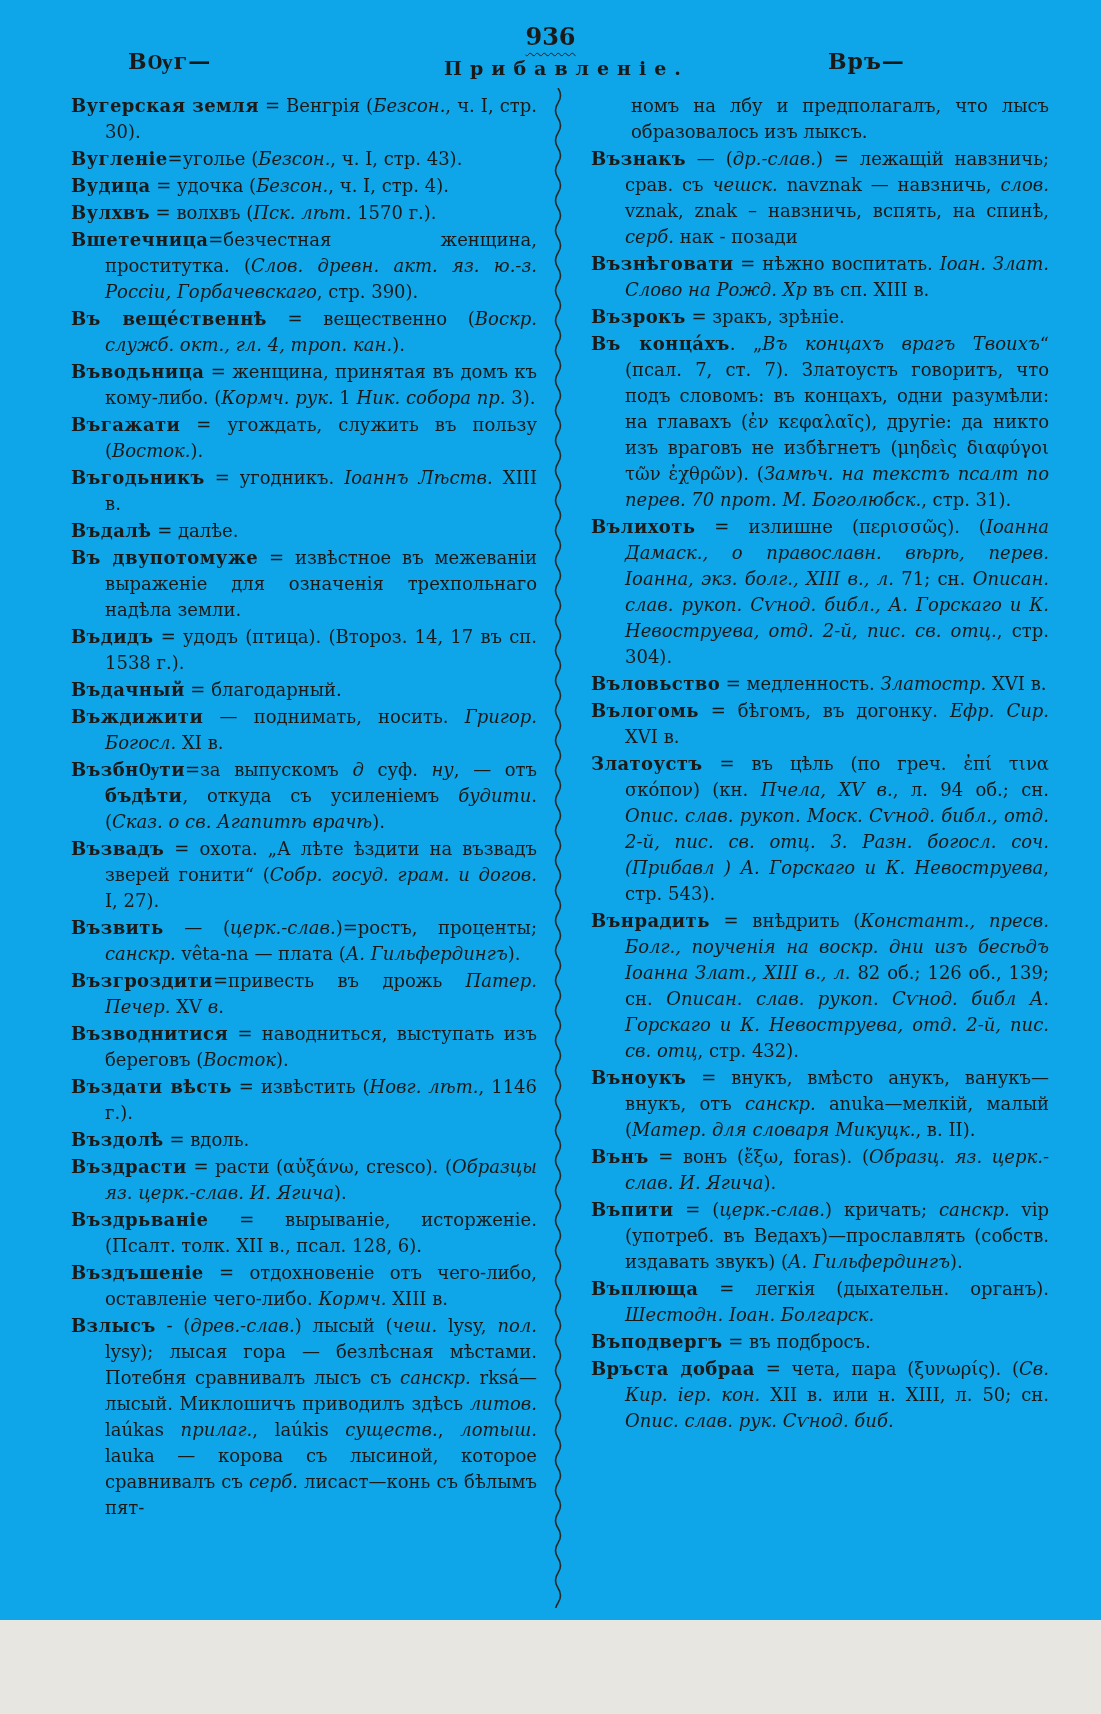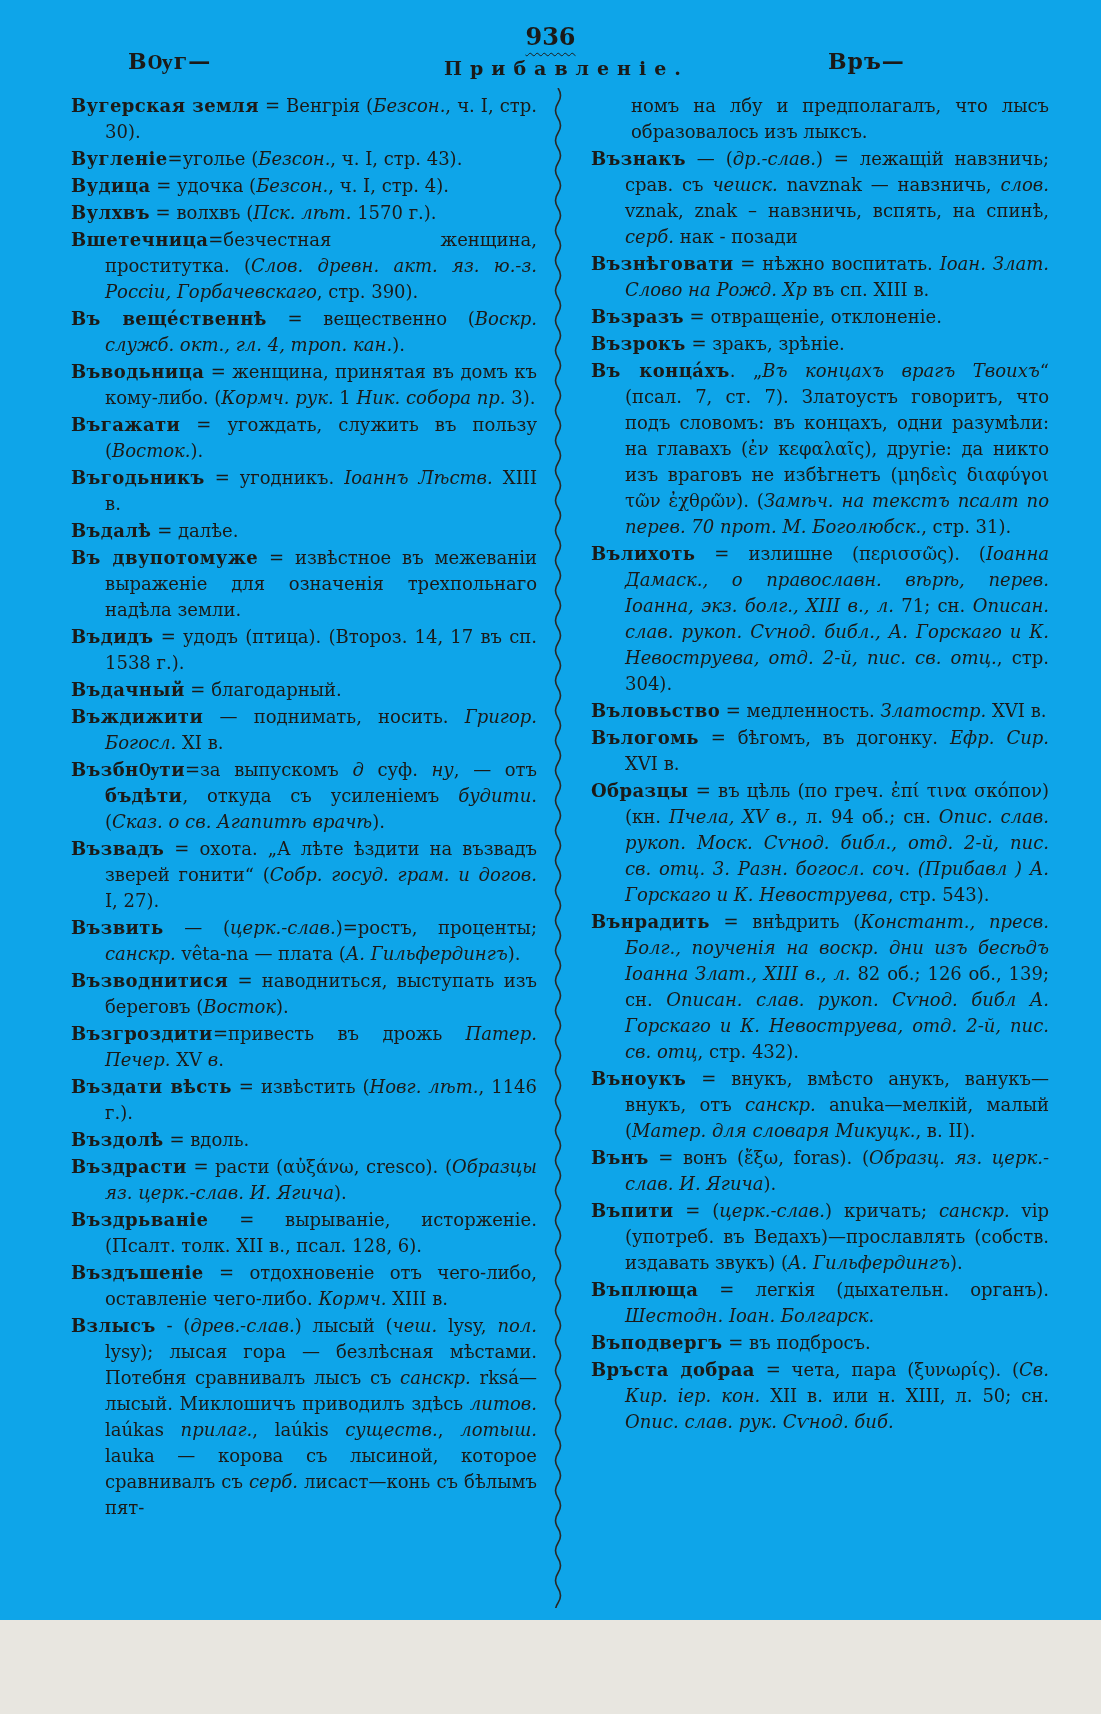--- a/index.html
+++ b/index.html
@@ -79,47 +79,46 @@
       <p class="entry"><span class="hw">Въгажати</span><span> = угождать, служить въ пользу (</span><span class="it">Восток.</span><span>).</span></p>
       <p class="entry"><span class="hw">Въгодьникъ</span><span> = угодникъ. </span><span class="it">Іоаннъ Лѣств.</span><span> XIII в.</span></p>
       <p class="entry"><span class="hw">Въдалѣ</span><span> = далѣе.</span></p>
       <p class="entry"><span class="hw">Въ двупотомуже</span><span> = извѣстное въ межеваніи выраженіе для означенія трехпольнаго надѣла земли.</span></p>
       <p class="entry"><span class="hw">Въдидъ</span><span> = удодъ (птица). (Второз. 14, 17 въ сп. 1538 г.).</span></p>
       <p class="entry"><span class="hw">Въдачный</span><span> = благодарный.</span></p>
       <p class="entry"><span class="hw">Въждижити</span><span> — поднимать, носить. </span><span class="it">Григор. Богосл.</span><span> XI в.</span></p>
       <p class="entry"><span class="hw">ВъзбнѸти</span><span>=за выпускомъ </span><span class="it">д</span><span> суф. </span><span class="it">ну</span><span>, — отъ </span><span class="hw">бъдѣти</span><span>, откуда съ усиленіемъ </span><span class="it">будити</span><span>. (</span><span class="it">Сказ. о св. Агапитѣ врачѣ</span><span>).</span></p>
       <p class="entry"><span class="hw">Възвадъ</span><span> = охота. „А лѣте ѣздити на възвадъ зверей гонити“ (</span><span class="it">Собр. госуд. грам. и догов.</span><span> I, 27).</span></p>
       <p class="entry"><span class="hw">Възвить</span><span> — (</span><span class="it">церк.-слав.</span><span>)=ростъ, проценты; </span><span class="it">санскр.</span><span> vêta-na — плата (</span><span class="it">А. Гильфердингъ</span><span>).</span></p>
+      <p class="entry"><span class="hw">Възгроздити</span><span>=привесть въ дрожь </span><span class="it">Патер. Печер.</span><span> XV </span><span class="it">в</span><span>.</span></p>
       <p class="entry"><span class="hw">Възводнитися</span><span> = наводниться, выступать изъ береговъ (</span><span class="it">Восток</span><span>).</span></p>
-      <p class="entry"><span class="hw">Възгроздити</span><span>=привесть въ дрожь </span><span class="it">Патер. Печер.</span><span> XV </span><span class="it">в</span><span>.</span></p>
       <p class="entry"><span class="hw">Въздати вѣсть</span><span> = извѣстить (</span><span class="it">Новг. лѣт.</span><span>, 1146 г.).</span></p>
       <p class="entry"><span class="hw">Въздолѣ</span><span> = вдоль.</span></p>
       <p class="entry"><span class="hw">Въздрасти</span><span> = расти (αὐξάνω, cresco). (</span><span class="it">Образцы яз. церк.-слав. И. Ягича</span><span>).</span></p>
       <p class="entry"><span class="hw">Въздрьваніе</span><span> = вырываніе, исторженіе. (Псалт. толк. XII в., псал. 128, 6).</span></p>
       <p class="entry"><span class="hw">Въздъшеніе</span><span> = отдохновеніе отъ чего-либо, оставленіе чего-либо. </span><span class="it">Кормч.</span><span> XIII в.</span></p>
       <p class="entry"><span class="hw">Взлысъ</span><span> - (</span><span class="it">древ.-слав.</span><span>) лысый (</span><span class="it">чеш.</span><span> lysy, </span><span class="it">пол.</span><span> lysy); лысая гора — безлѣсная мѣстами. Потебня сравнивалъ лысъ съ </span><span class="it">санскр.</span><span> rksá—лысый. Миклошичъ приводилъ здѣсь </span><span class="it">литов.</span><span> laúkas </span><span class="it">прилаг.</span><span>, laúkis </span><span class="it">существ.</span><span>, </span><span class="it">лотыш.</span><span> lauka — корова съ лысиной, которое сравнивалъ съ </span><span class="it">серб.</span><span> лисаст—конь съ бѣлымъ пят-</span></p>
     </div>
 
   <div class="divider">
     <svg width="14" height="1520" viewBox="0 0 14 1520" xmlns="http://www.w3.org/2000/svg">
       <path fill="none" stroke="#2a2825" stroke-width="1.6" d="M7 0 q5 7.5 0 15 q-5 7.5 0 15 q5 7.5 0 15 q-5 7.5 0 15 q5 7.5 0 15 q-5 7.5 0 15 q5 7.5 0 15 q-5 7.5 0 15 q5 7.5 0 15 q-5 7.5 0 15 q5 7.5 0 15 q-5 7.5 0 15 q5 7.5 0 15 q-5 7.5 0 15 q5 7.5 0 15 q-5 7.5 0 15 q5 7.5 0 15 q-5 7.5 0 15 q5 7.5 0 15 q-5 7.5 0 15 q5 7.5 0 15 q-5 7.5 0 15 q5 7.5 0 15 q-5 7.5 0 15 q5 7.5 0 15 q-5 7.5 0 15 q5 7.5 0 15 q-5 7.5 0 15 q5 7.5 0 15 q-5 7.5 0 15 q5 7.5 0 15 q-5 7.5 0 15 q5 7.5 0 15 q-5 7.5 0 15 q5 7.5 0 15 q-5 7.5 0 15 q5 7.5 0 15 q-5 7.5 0 15 q5 7.5 0 15 q-5 7.5 0 15 q5 7.5 0 15 q-5 7.5 0 15 q5 7.5 0 15 q-5 7.5 0 15 q5 7.5 0 15 q-5 7.5 0 15 q5 7.5 0 15 q-5 7.5 0 15 q5 7.5 0 15 q-5 7.5 0 15 q5 7.5 0 15 q-5 7.5 0 15 q5 7.5 0 15 q-5 7.5 0 15 q5 7.5 0 15 q-5 7.5 0 15 q5 7.5 0 15 q-5 7.5 0 15 q5 7.5 0 15 q-5 7.5 0 15 q5 7.5 0 15 q-5 7.5 0 15 q5 7.5 0 15 q-5 7.5 0 15 q5 7.5 0 15 q-5 7.5 0 15 q5 7.5 0 15 q-5 7.5 0 15 q5 7.5 0 15 q-5 7.5 0 15 q5 7.5 0 15 q-5 7.5 0 15 q5 7.5 0 15 q-5 7.5 0 15 q5 7.5 0 15 q-5 7.5 0 15 q5 7.5 0 15 q-5 7.5 0 15 q5 7.5 0 15 q-5 7.5 0 15 q5 7.5 0 15 q-5 7.5 0 15 q5 7.5 0 15 q-5 7.5 0 15 q5 7.5 0 15 q-5 7.5 0 15 q5 7.5 0 15 q-5 7.5 0 15 q5 7.5 0 15 q-5 7.5 0 15 q5 7.5 0 15 q-5 7.5 0 15 q5 7.5 0 15 q-5 7.5 0 15 q5 7.5 0 15 q-5 7.5 0 15 q5 7.5 0 15 q-5 7.5 0 15 q5 7.5 0 15 q-5 7.5 0 15 q5 7.5 0 15 q-5 7.5 0 15"></path>
     </svg>
   </div>
 
   <div class="column right">
       <p class="entry cont"><span>номъ на лбу и предполагалъ, что лысъ образовалось изъ лыксъ.</span></p>
       <p class="entry"><span class="hw">Възнакъ</span><span> — (</span><span class="it">др.-слав.</span><span>) = лежащій навзничь; срав. съ </span><span class="it">чешск.</span><span> navznak — навзничь, </span><span class="it">слов.</span><span> vznak, znak – навзничь, вспять, на спинѣ, </span><span class="it">серб.</span><span> нак - позади</span></p>
       <p class="entry"><span class="hw">Възнѣговати</span><span> = нѣжно воспитать. </span><span class="it">Іоан. Злат. Слово на Рожд. Хр</span><span> въ сп. XIII в.</span></p>
-      <p class="entry"><span class="hw">Възразъ</span><span> = отвращеніе, отклоненіе.</span></p>
       <p class="entry"><span class="hw">Възрокъ</span><span> = зракъ, зрѣніе.</span></p>
       <p class="entry"><span class="hw">Въ конца́хъ</span><span>. „</span><span class="it">Въ концахъ врагъ Твоихъ</span><span>“ (псал. 7, ст. 7). Златоустъ говоритъ, что подъ словомъ: въ концахъ, одни разумѣли: на главахъ (ἐν κεφαλαῖς), другіе: да никто изъ враговъ не избѣгнетъ (μηδεὶς διαφύγοι τῶν ἐχθρῶν). (</span><span class="it">Замѣч. на текстъ псалт по перев. 70 прот. М. Боголюбск.</span><span>, стр. 31).</span></p>
       <p class="entry"><span class="hw">Вълихоть</span><span> = излишне (περισσῶς). (</span><span class="it">Іоанна Дамаск., о православн. вѣрѣ, перев. Іоанна, экз. болг., XIII в., л.</span><span> 71; сн. </span><span class="it">Описан. слав. рукоп. Сѵнод. библ., А. Горскаго и К. Невоструева, отд. 2-й, пис. св. отц.</span><span>, стр. 304).</span></p>
       <p class="entry"><span class="hw">Въловьство</span><span> = медленность. </span><span class="it">Златостр.</span><span> XVI в.</span></p>
       <p class="entry"><span class="hw">Вълогомь</span><span> = бѣгомъ, въ догонку. </span><span class="it">Ефр. Сир.</span><span> XVI в.</span></p>
-      <p class="entry"><span class="hw">Образцы</span><span> = въ цѣль (по греч. ἐπί τινα σκόπον) (кн. </span><span class="it">Пчела, XV в.</span><span>, л. 94 об.; сн. </span><span class="it">Опис. слав. рукоп. Моск. Сѵнод. библ., отд. 2-й, пис. св. отц. 3. Разн. богосл. соч. (Прибавл ) А. Горскаго и К. Невоструева</span><span>, стр. 543).</span></p>
+      <p class="entry"><span class="hw">Златоустъ</span><span> = въ цѣль (по греч. ἐπί τινα σκόπον) (кн. </span><span class="it">Пчела, XV в.</span><span>, л. 94 об.; сн. </span><span class="it">Опис. слав. рукоп. Моск. Сѵнод. библ., отд. 2-й, пис. св. отц. 3. Разн. богосл. соч. (Прибавл ) А. Горскаго и К. Невоструева</span><span>, стр. 543).</span></p>
       <p class="entry"><span class="hw">Вънрадить</span><span> = внѣдрить (</span><span class="it">Констант., пресв. Болг., поученія на воскр. дни изъ бесѣдъ Іоанна Злат., XIII в., л.</span><span> 82 об.; 126 об., 139; сн. </span><span class="it">Описан. слав. рукоп. Сѵнод. библ А. Горскаго и К. Невоструева, отд. 2-й, пис. св. отц</span><span>, стр. 432).</span></p>
       <p class="entry"><span class="hw">Въноукъ</span><span> = внукъ, вмѣсто анукъ, ванукъ—внукъ, отъ </span><span class="it">санскр.</span><span> anuka—мелкій, малый (</span><span class="it">Матер. для словаря Микуцк.</span><span>, в. II).</span></p>
       <p class="entry"><span class="hw">Вънъ</span><span> = вонъ (ἔξω, foras). (</span><span class="it">Образц. яз. церк.-слав. И. Ягича</span><span>).</span></p>
       <p class="entry"><span class="hw">Въпити</span><span> = (</span><span class="it">церк.-слав.</span><span>) кричать; </span><span class="it">санскр.</span><span> vip (употреб. въ Ведахъ)—прославлять (собств. издавать звукъ) (</span><span class="it">А. Гильфердингъ</span><span>).</span></p>
       <p class="entry"><span class="hw">Въплюща</span><span> = легкія (дыхательн. органъ). </span><span class="it">Шестодн. Іоан. Болгарск.</span></p>
       <p class="entry"><span class="hw">Въподвергъ</span><span> = въ подбросъ.</span></p>
       <p class="entry"><span class="hw">Връста добраа</span><span> = чета, пара (ξυνωρίς). (</span><span class="it">Св. Кир. іер. кон.</span><span> XII в. или н. XIII, л. 50; сн. </span><span class="it">Опис. слав. рук. Сѵнод. биб.</span></p>
     </div>
 
 </div>

